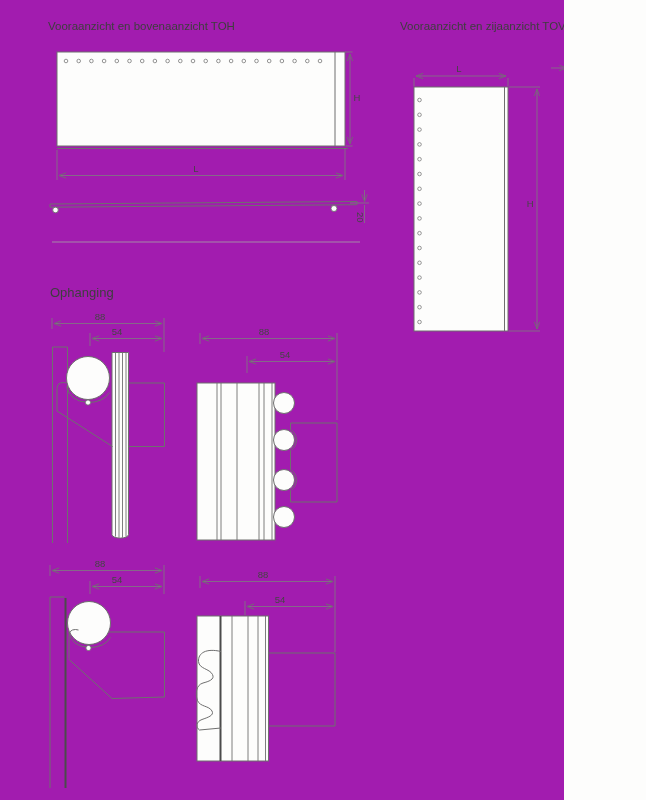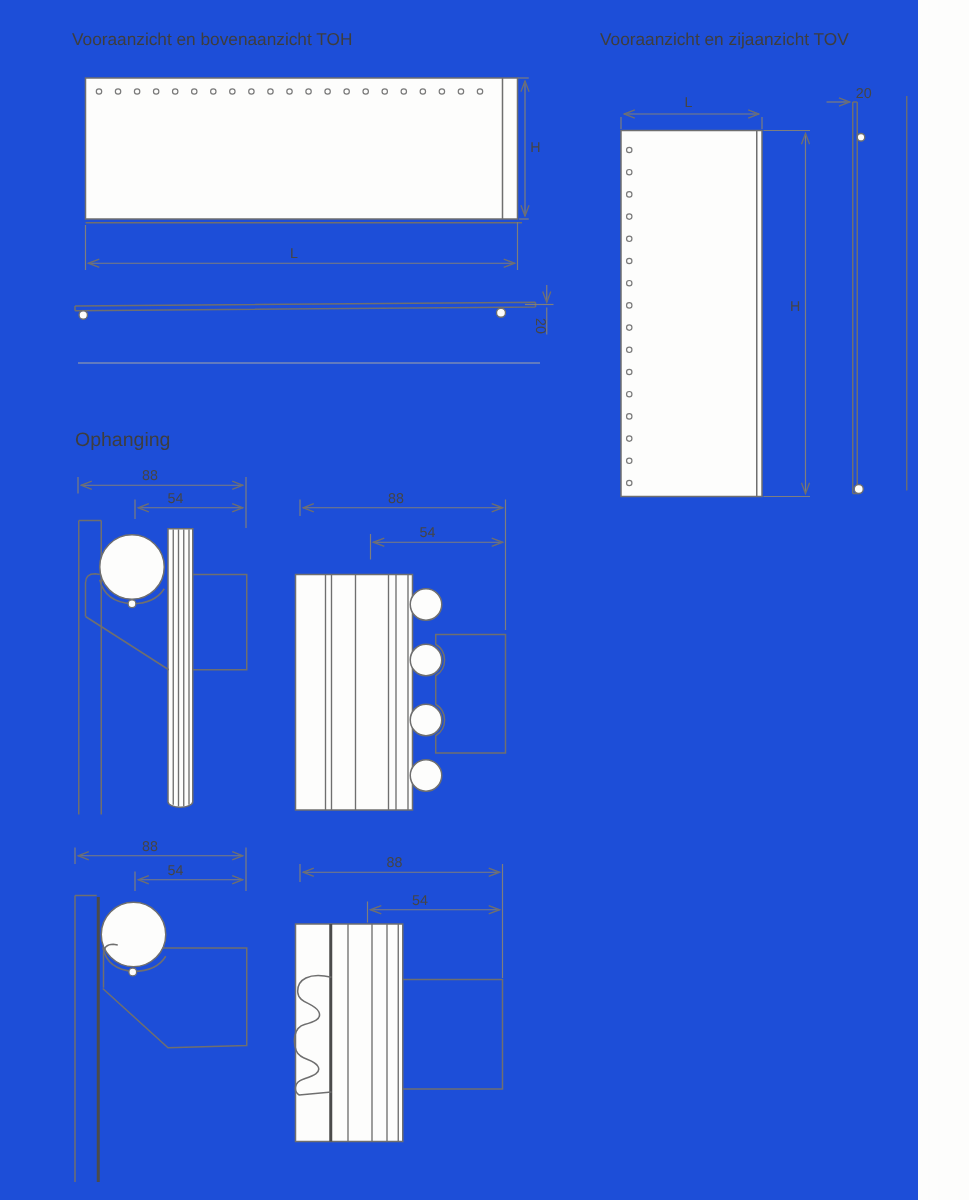--- a/index.html
+++ b/index.html
@@ -1,16 +1,16 @@
 <!DOCTYPE html>
 <html><head>
 <meta charset="utf-8">
 <style>
   html,body{margin:0;padding:0;background:#fdfdfc;}
-  .canvas{position:relative;width:612px;height:800px;background:#1d4ed8;overflow:hidden;
+  .canvas{position:relative;width:564px;height:800px;background:#a21caf;overflow:hidden;
           font-family:"Liberation Sans", sans-serif;}
   svg{display:block;}
   svg line, svg path, svg rect, svg circle{stroke:#6f6f6f;stroke-width:1;fill:none;}
   svg .shape{fill:#fdfdfc;}
   svg .dim{stroke:#7e7e7e;stroke-width:0.8;}
   svg .ext{stroke:#7e7e7e;stroke-width:0.8;}
   svg .faint{stroke:#a6a6a6;stroke-width:0.8;}
   svg .thick{stroke:#4b4b4b;stroke-width:2;}
   svg .thin2{stroke-width:0.9;}
   svg .hole{stroke:#7a7a7a;stroke-width:0.8;fill:#fdfdfc;}

